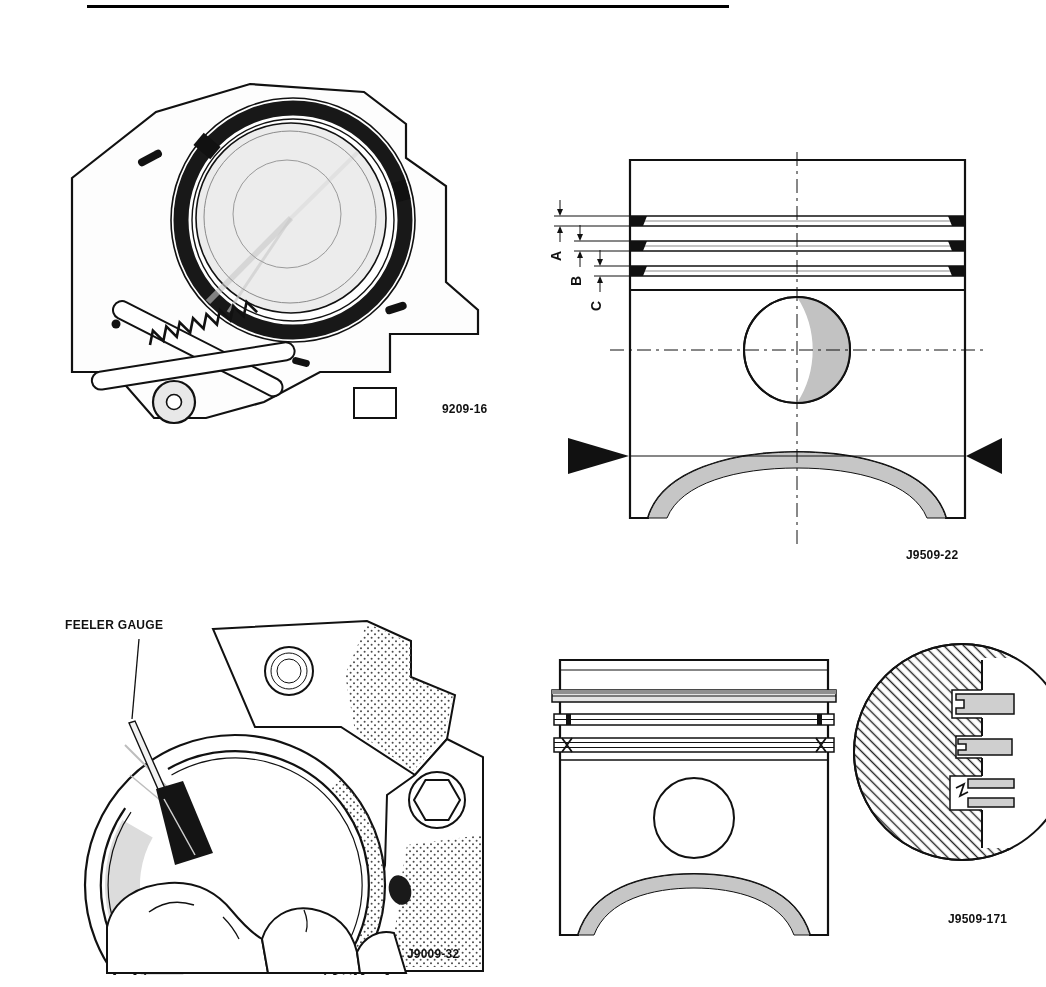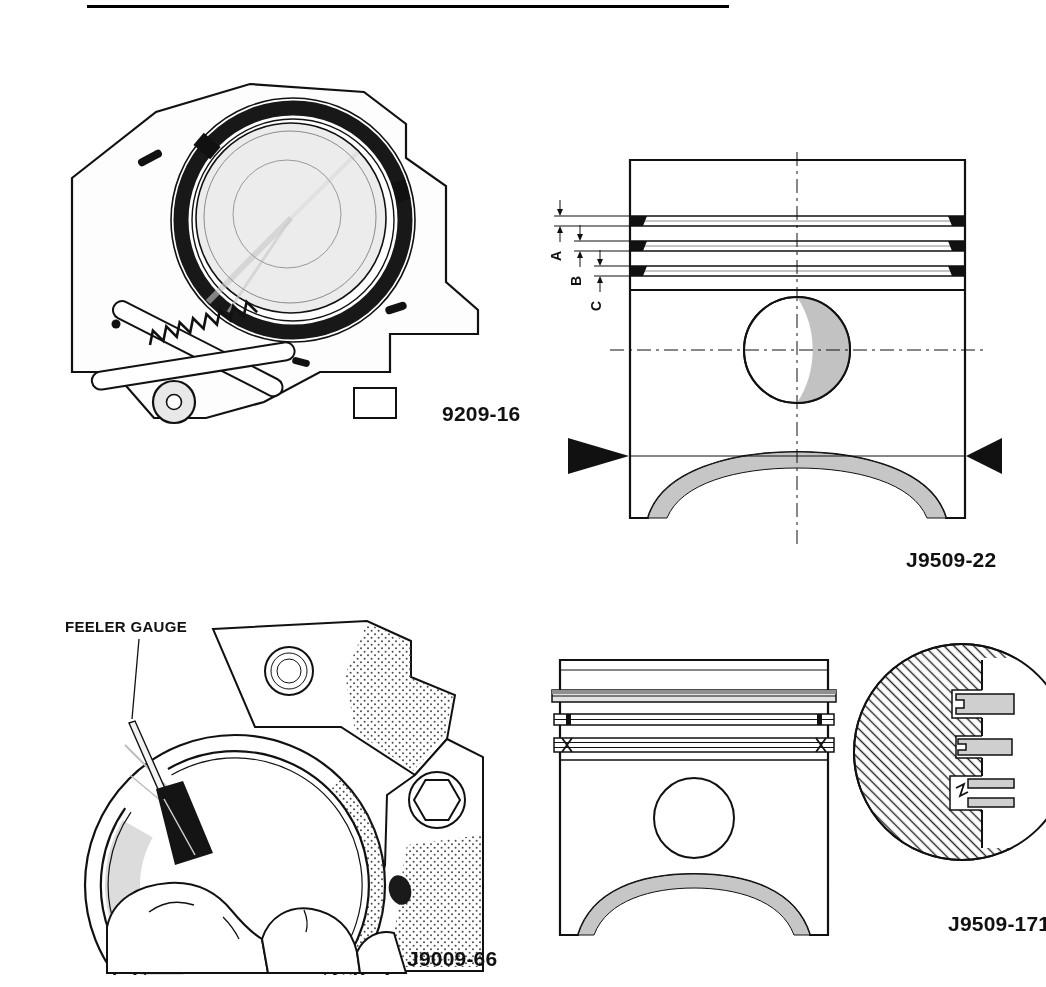--- a/index.html
+++ b/index.html
@@ -1,21 +1,21 @@
 <!DOCTYPE html>
 <html><head>
 <meta charset="utf-8">
 <style>
   *{box-sizing:border-box;margin:0;padding:0}
   html,body{width:1046px;height:987px;background:#fff;overflow:hidden;position:relative;
     font-family:"Liberation Sans",sans-serif;color:#111}
   .fig{position:absolute}
   .fig svg{display:block;overflow:hidden}
-  .caption{position:absolute;font-size:21px;font-weight:700;letter-spacing:.2px;color:#111;white-space:nowrap}
-  .callout{position:absolute;font-size:15px;font-weight:700;letter-spacing:.3px;color:#111;white-space:nowrap}
+  .caption{position:absolute;font-size:12px;font-weight:700;letter-spacing:.2px;color:#111;white-space:nowrap}
+  .callout{position:absolute;font-size:12px;font-weight:700;letter-spacing:.3px;color:#111;white-space:nowrap}
   .top-rule{position:absolute;left:87px;top:5px;width:642px;height:3px;background:#000}
 </style>
 </head>
 <body>
 
 <svg width="0" height="0" style="position:absolute" aria-hidden="true">
   <defs>
     <pattern id="stip" width="7" height="7" patternUnits="userSpaceOnUse">
       <circle cx="1.6" cy="1.8" r="1" fill="#4a4a4a"></circle>
       <circle cx="5" cy="5.2" r="1" fill="#4a4a4a"></circle>
@@ -212,21 +212,21 @@
       <path d="M207,324 C214,302 234,290 257,294 C284,299 297,317 302,337 L305,358 L213,358 Z"></path>
       <path d="M302,337 C309,322 324,314 339,318 L351,358 L305,358 Z"></path>
       <path d="M94,297 Q114,282 139,290" fill="none" stroke-width="1.5"></path>
       <path d="M168,302 Q178,312 184,324" fill="none" stroke-width="1.3"></path>
       <path d="M249,295 Q254,307 251,317" fill="none" stroke-width="1.3"></path>
     </g>
 
     <line x1="84" y1="24" x2="77" y2="104" stroke="#111" stroke-width="1.3"></line>
   </svg>
   <div class="callout" style="left:10px;top:3px">FEELER GAUGE</div>
-  <div class="caption" style="left:352px;top:332px">J9009-66</div>
+  <div class="caption" style="left:352px;top:332px">J9009-32</div>
 </div>
 
 <div class="fig" style="left:548px;top:650px;width:292px;height:300px">
   <svg width="292" height="300" viewBox="0 0 292 300">
     <path d="M12,10 H280 V285 H262 C248,240 200,224 146,224 C92,224 44,240 30,285 H12 Z" fill="#fff" stroke="#111" stroke-width="2.2"></path>
     <path d="M30,285 C44,240 92,224 146,224 C200,224 248,240 262,285 H246 C233,250 188,238 146,238 C104,238 59,250 46,285 Z" fill="#c6c6c6" stroke="#111" stroke-width="1"></path>
     <line x1="12" y1="20" x2="280" y2="20" stroke="#111" stroke-width="1.2"></line>
 
     <g>
       <rect x="4" y="40" width="284" height="12" fill="#e3e3e3" stroke="#111" stroke-width="1.5"></rect>

